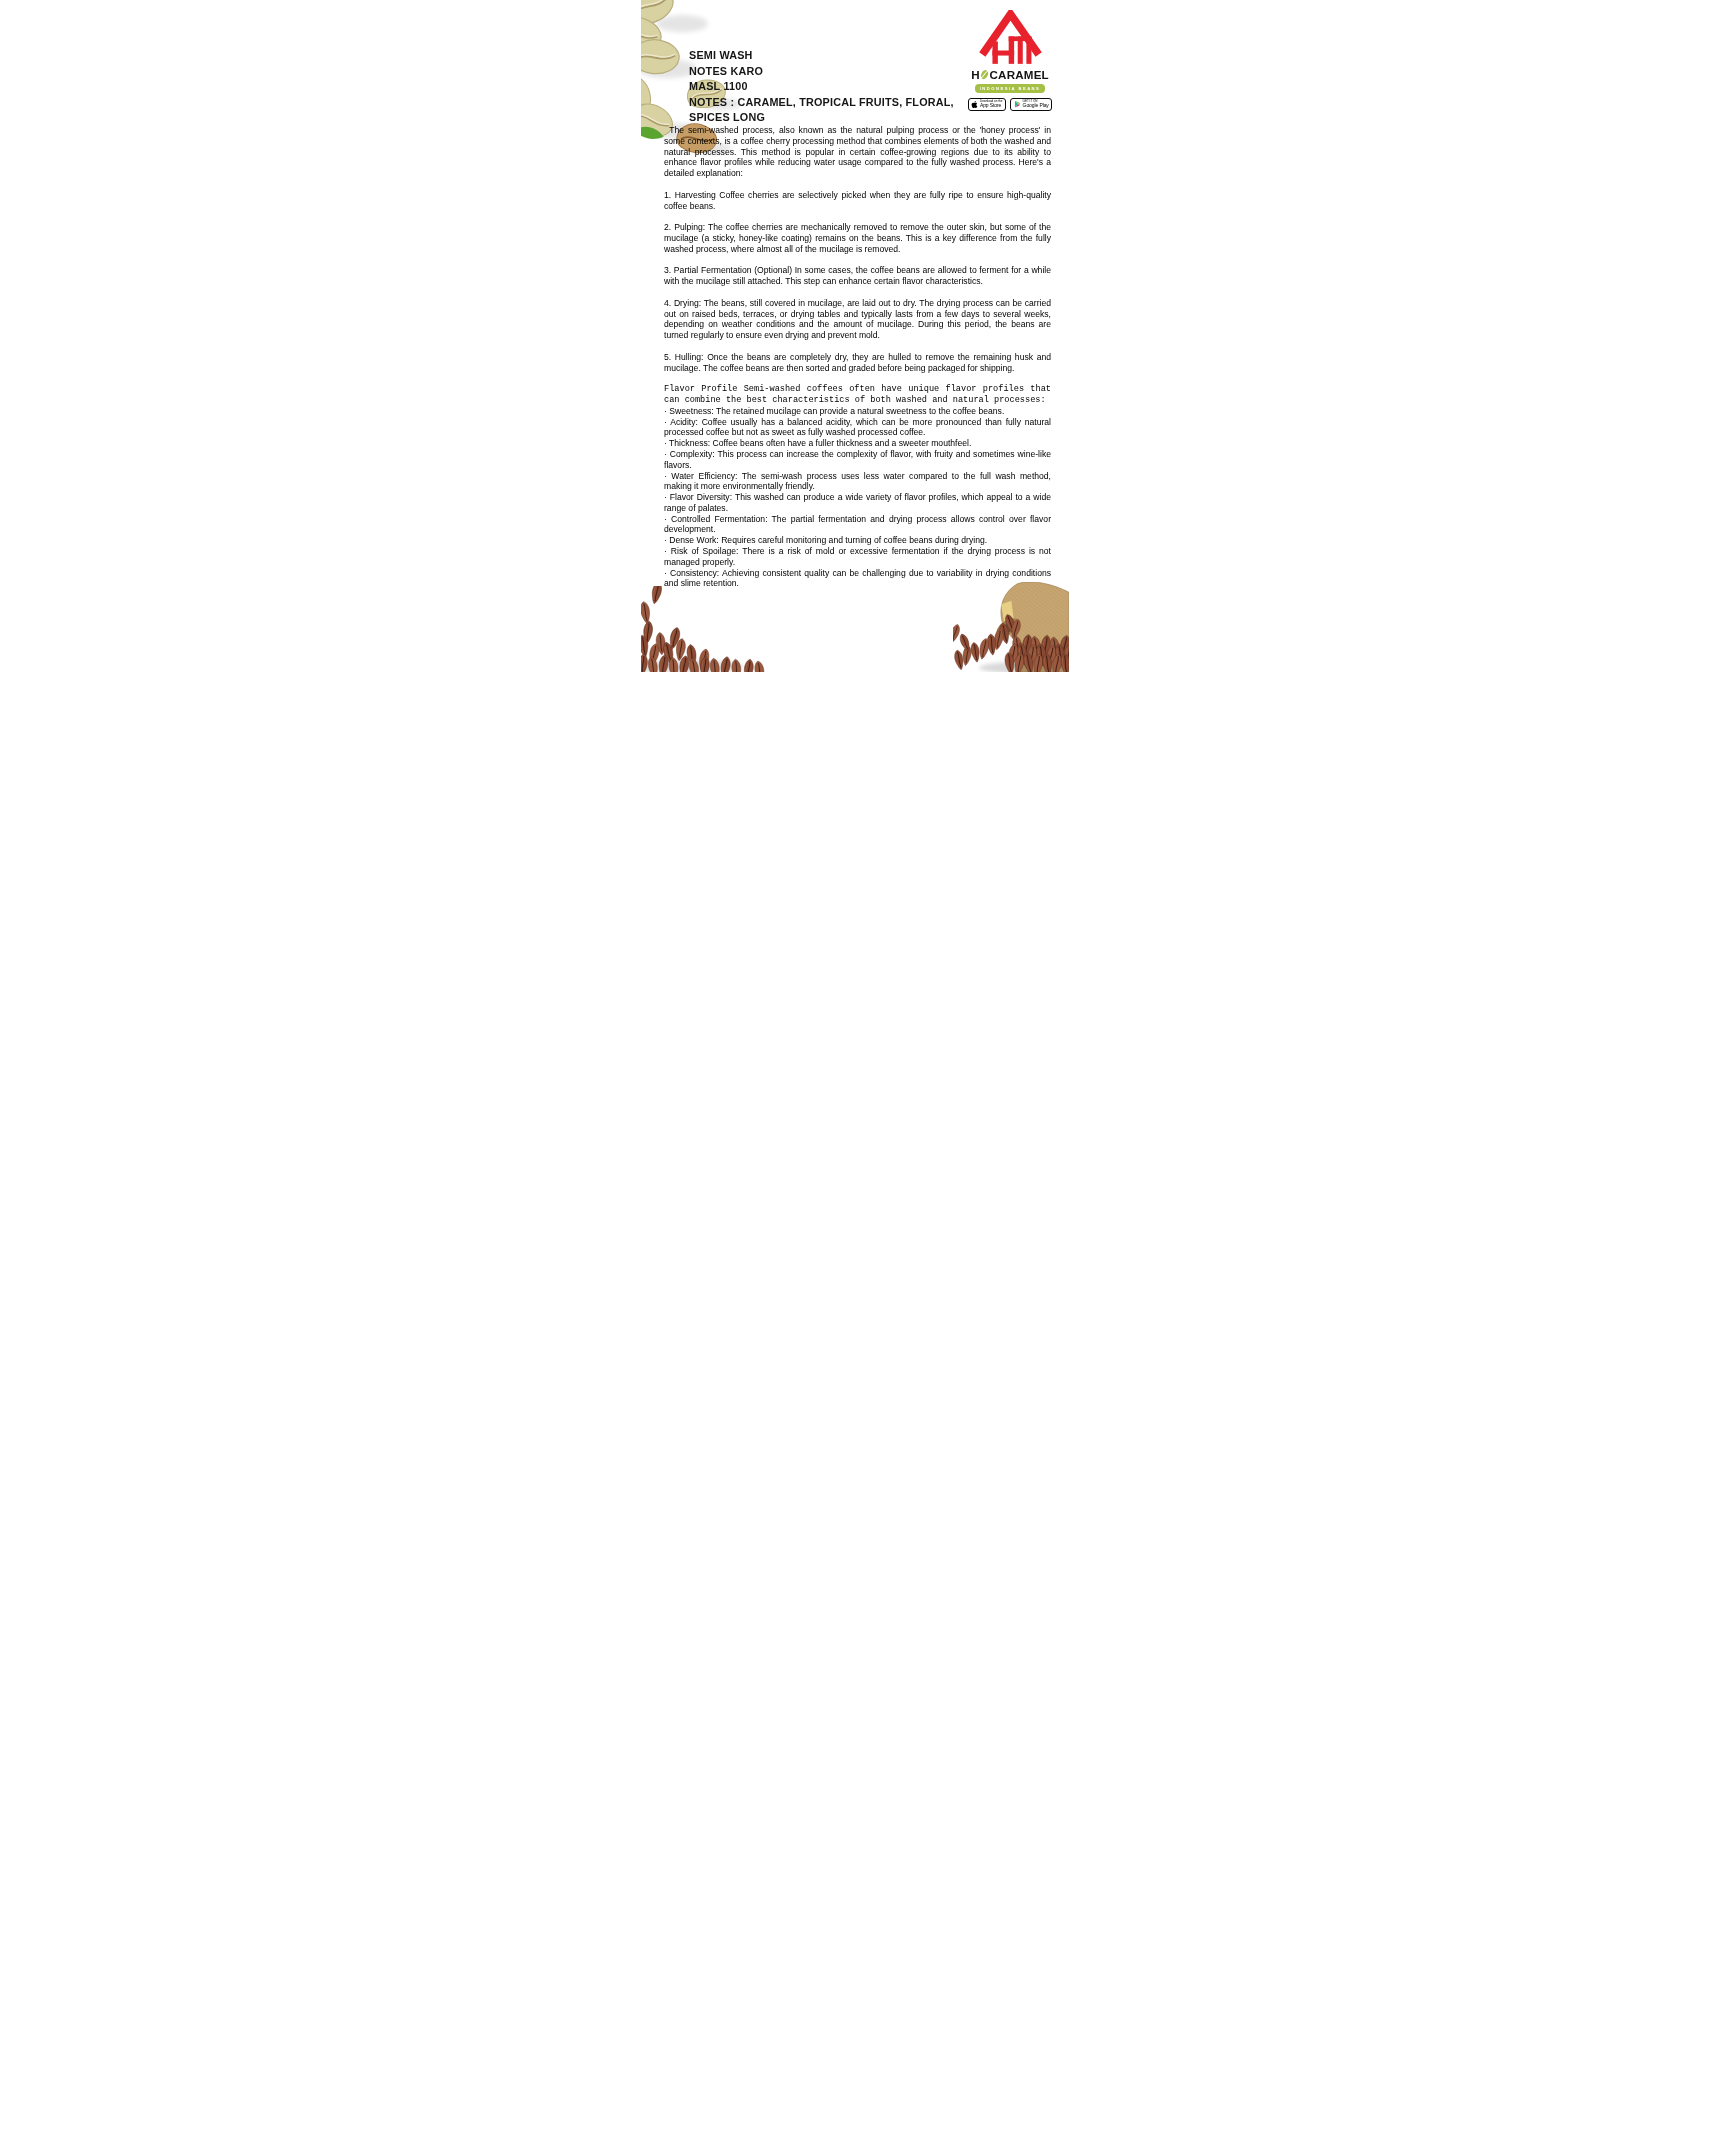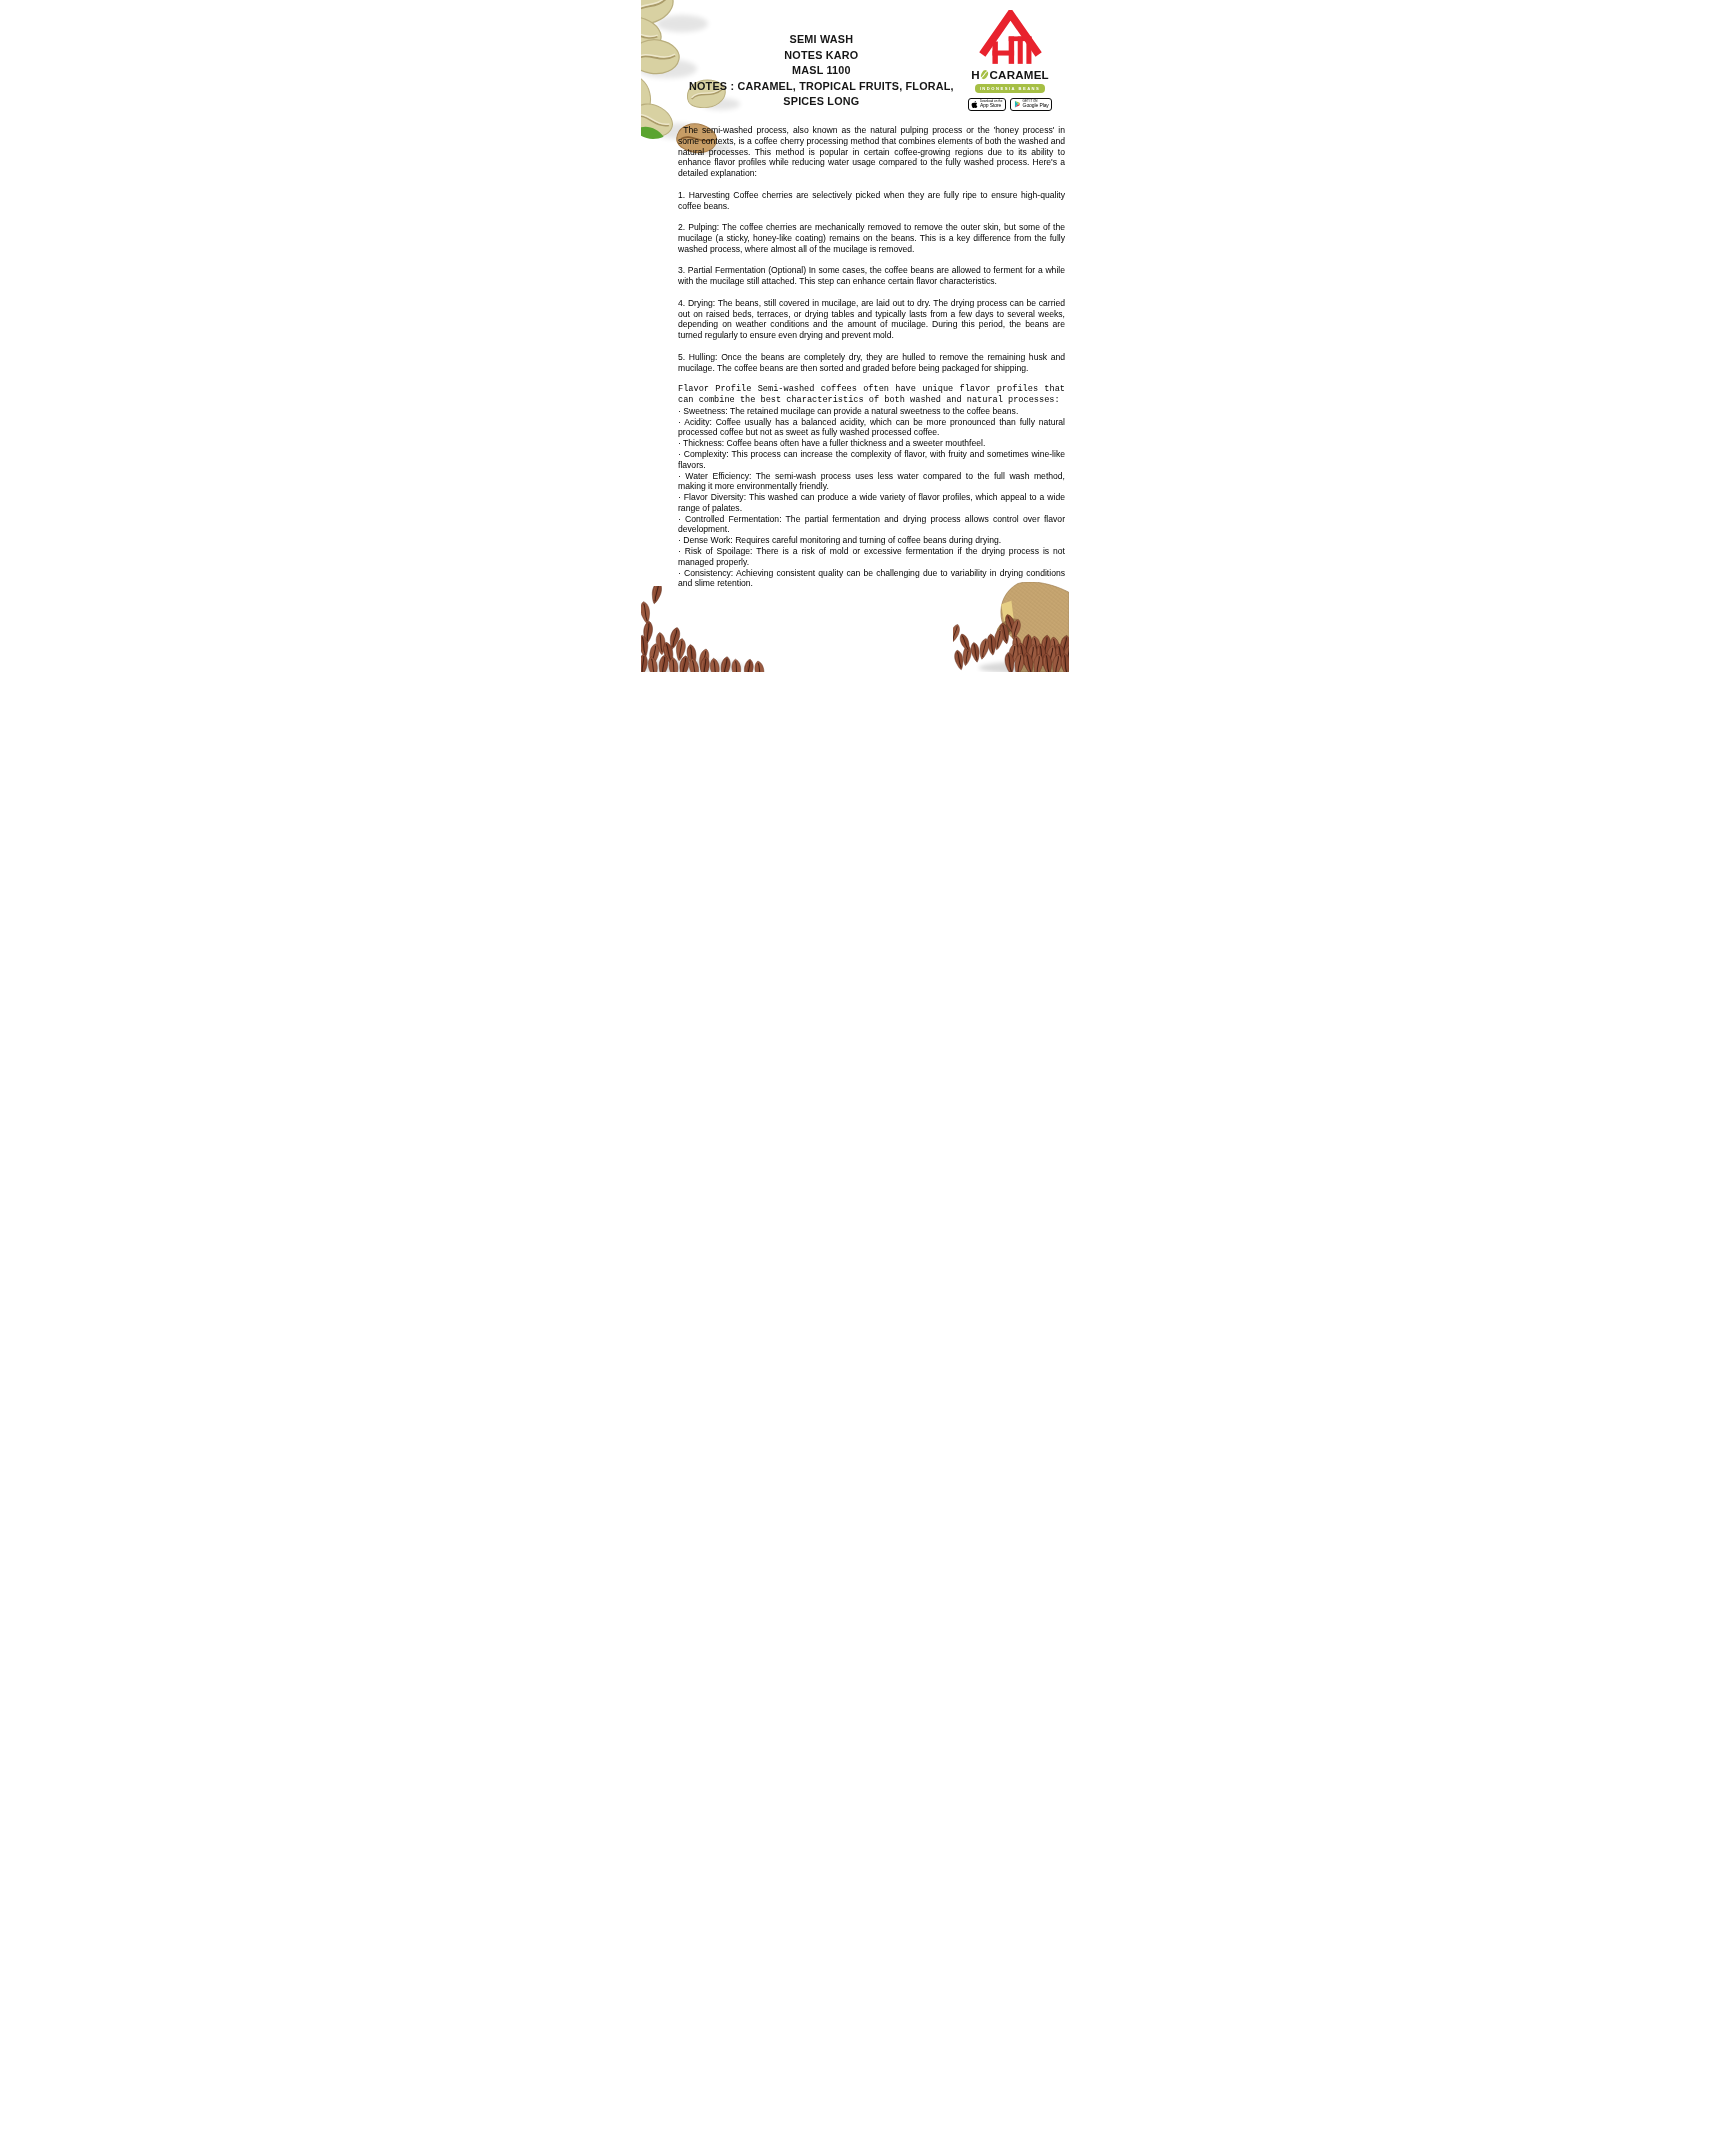--- a/index.html
+++ b/index.html
@@ -2,21 +2,21 @@
 <html style="font-size:6.9px"><head>
 <meta charset="utf-8">
 <style>
   html,body { margin:0; padding:0; background:#ffffff; }
   .page {
     position:relative; width:428px; height:672px; margin:0 auto;
     background:#ffffff; overflow:hidden;
     font-family:"Liberation Sans", sans-serif;
   }
   
-  .hdr { position:absolute; left:48px; top:32px;text-align:center; }
+  .hdr { position:absolute; left:48px; top:48px; }
   .hdr .h-line {
     font-size:10.8px; line-height:15.5px; font-weight:bold;
     letter-spacing:0.2px; color:#161616; white-space:nowrap;
   }
   
   .logo { position:absolute; left:326px; top:9.5px; width:86px;
           display:flex; flex-direction:column; align-items:center; }
   .house-svg { width:65px; height:55px; display:block; }
   .brand-name { margin-top:3.4px; display:flex; align-items:center;
                 font-size:11.6px; font-weight:bold; color:#131313; letter-spacing:0.2px; }
@@ -25,21 +25,21 @@
           padding:1.7px 4.3px; font-size:4.1px; letter-spacing:1.5px; font-weight:bold;
           white-space:nowrap; }
   .badges { margin-top:5.2px; display:flex; gap:3.9px; }
   .badge { display:flex; align-items:center; gap:2.2px; background:#fff;
            border:0.7px solid #0c0c0c; border-radius:3px; padding:1.3px 2.6px;
            color:#000; text-decoration:none; height:13px; box-sizing:border-box; }
   .badge-text { display:flex; flex-direction:column; line-height:1.08; }
   .badge-small { font-size:3px; }
   .badge-big { font-size:5px; letter-spacing:-0.1px; }
   
-  .bodytxt { position:absolute; left:37px; top:125px; width:387px;
+  .bodytxt { position:absolute; left:23px; top:125px; width:387px;
              font-size:8.6px; line-height:10.8px; color:#000; text-align:justify; }
   .bodytxt p { margin:0; }
   .paras p { margin-bottom:10.8px; }
   .paras p:first-child { text-indent:5.2px; }
   .paras p:last-child { margin-bottom:0;font-family:Liberation Mono, monospace; }
   .bullets p { margin:0; }
   
   .deco { position:absolute; pointer-events:none; }
   .deco-tl { left:0; top:0; }
   .deco-bl { left:0; bottom:0; }

